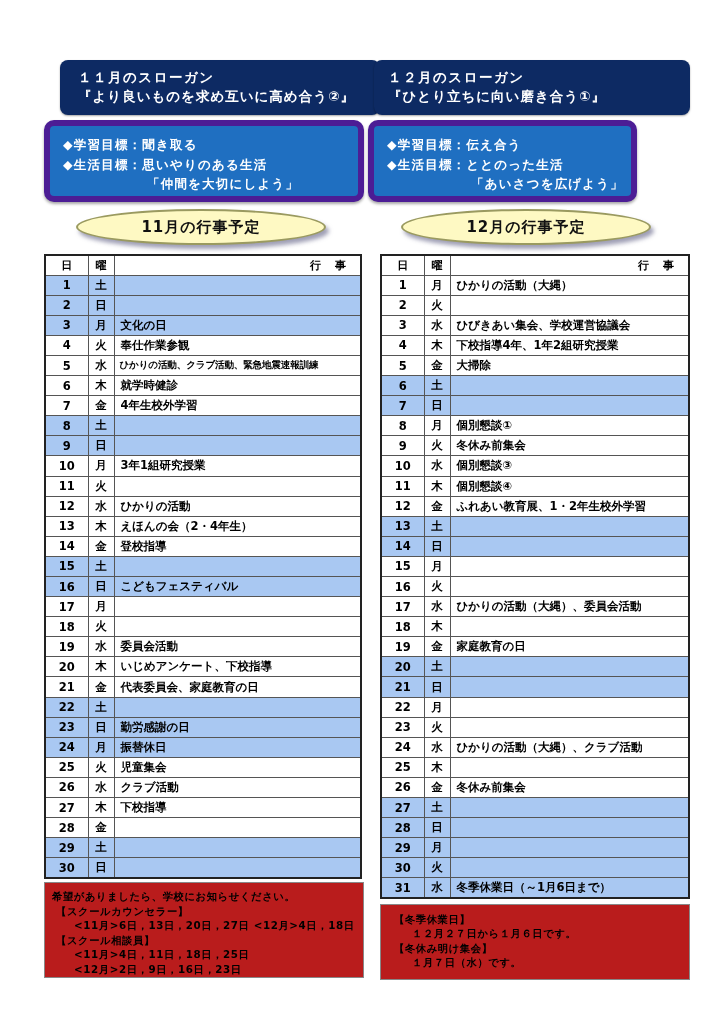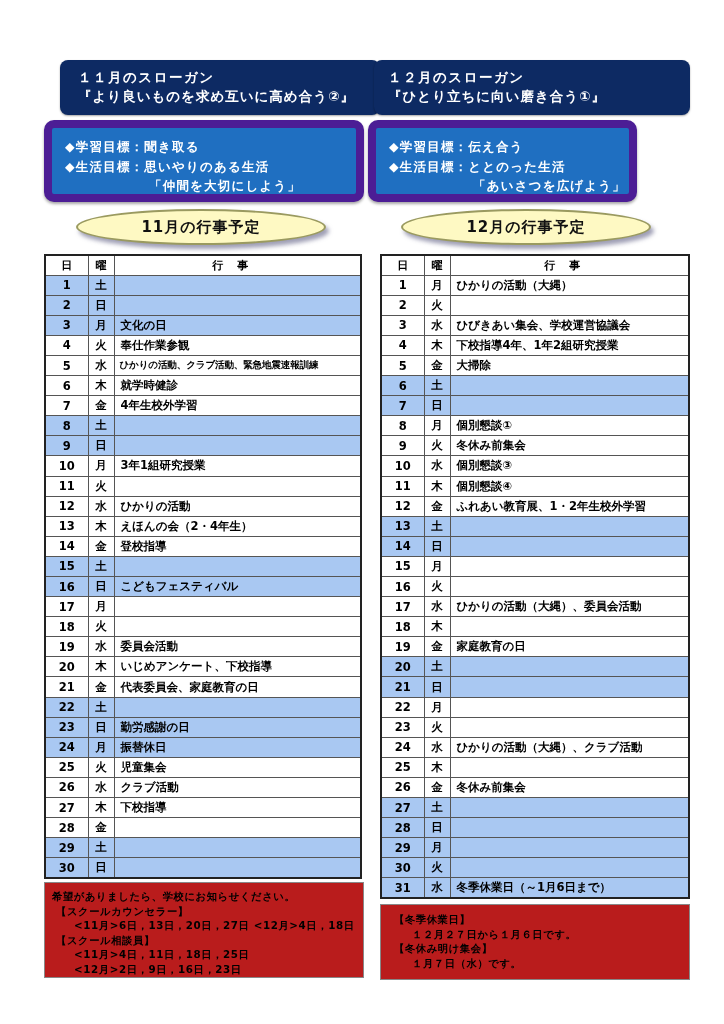--- a/index.html
+++ b/index.html
@@ -16,21 +16,21 @@
     color: #ffffff; font-weight: bold; font-size: 13.5px; line-height: 19px;
     padding: 8px 0 0 18px; letter-spacing: 1.5px;
     box-shadow: 0 1px 2px rgba(0,0,0,0.35);
   }
   .col.right .slogan { left: 6px; width: 316px; padding-left: 14px; }
   .slogan .title { display: block; }
   .slogan .phrase { display: block; font-size: 13.5px; letter-spacing: 1px; }
 
   .goals {
     position: absolute; top: 120px; left: 0; width: 100%; height: 82px;
-    background: #1f6fc1; border-radius: 10px; border: 8px solid #4c1d95;
+    background: #1f6fc1; border-radius: 10px; border: 6px solid #4c1d95;
     color: #ffffff; font-weight: bold; font-size: 12.5px; line-height: 19.5px;
     padding: 9px 0 0 13px; letter-spacing: 1.2px;
     box-shadow: 0 2px 3px rgba(0,0,0,0.35);
   }
   .col.right .goals { left: 0; width: 269px; }
   .goals .line { display: block; white-space: nowrap; }
   .goals .indent { padding-left: 84px; }
   .col.right .goals .indent { padding-left: 84px; }
 
   .oval {
@@ -51,34 +51,34 @@
   }
   .col.right table.sched { left: 12px; width: 310px; }
   table.sched th, table.sched td {
     border: 1px solid #555; height: 20.1px; padding: 0;
     white-space: nowrap; overflow: hidden;
   }
   table.sched th { background: #ffffff; font-size: 11px; }
   table.sched .c-day { width: 43px; text-align: center; }
   table.sched .c-wd { width: 26px; text-align: center; }
   table.sched .c-ev { text-align: left; padding-left: 6px; }
-  table.sched th.c-ev { text-align: center; padding-left: 0; letter-spacing: 14px; }
+  table.sched th.c-ev { text-align: right; padding-left: 0; letter-spacing: 14px; }
   table.sched tr.hl td { background: #a9c8f2; }
   table.sched td.small { font-size: 9.6px; padding-left: 5px; letter-spacing: -0.2px; }
 
   .note {
     position: absolute; border: 1px solid #888; background: #b91c1c;
     font-weight: bold; font-size: 10.3px; line-height: 14.5px;
     padding: 6px 0 0 7px; letter-spacing: 0.6px;
   }
   .col.left .note { top: 882px; left: 0; width: 320px; height: 96px; }
   .col.right .note { top: 904px; left: 12px; width: 310px; height: 76px; padding: 7px 0 0 13px; }
   .note .line { display: block; white-space: nowrap; }
   .note .in1 { padding-left: 4px; }
-  .note .in2 { padding-left: 18px; }
+  .note .in2 { padding-left: 18px; font-family: Liberation Serif, serif; }
   .note .in3 { padding-left: 22px; }
 </style>
 </head>
 <body>
 
 <div class="col left">
   <div class="slogan">
     <span class="title">１１月のスローガン</span>
     <span class="phrase">『より良いものを求め互いに高め合う②』</span>
   </div>

